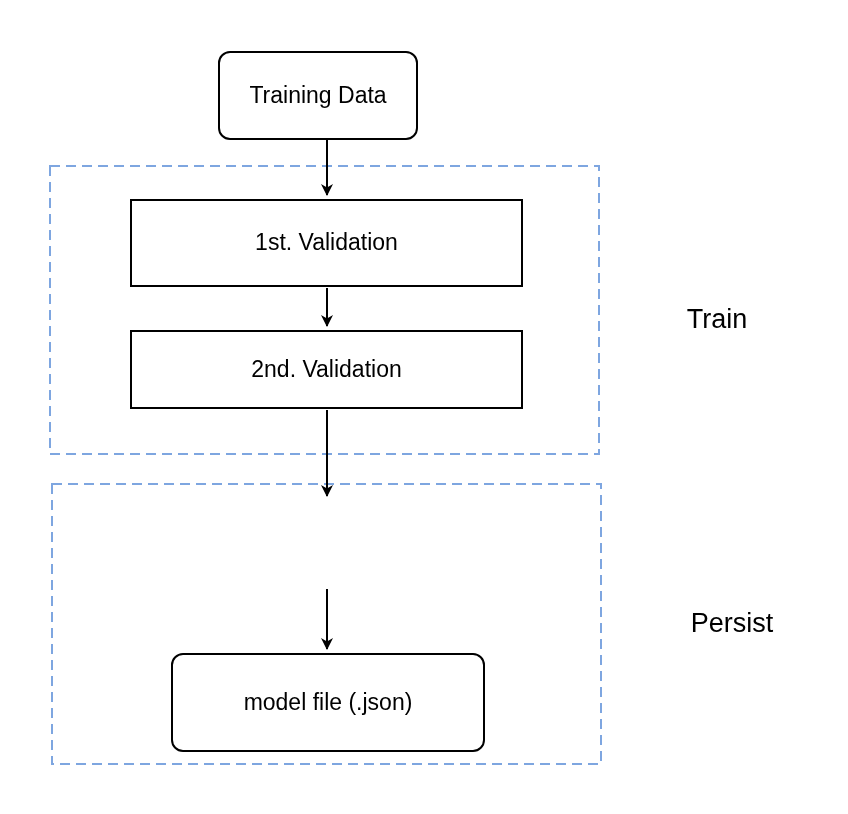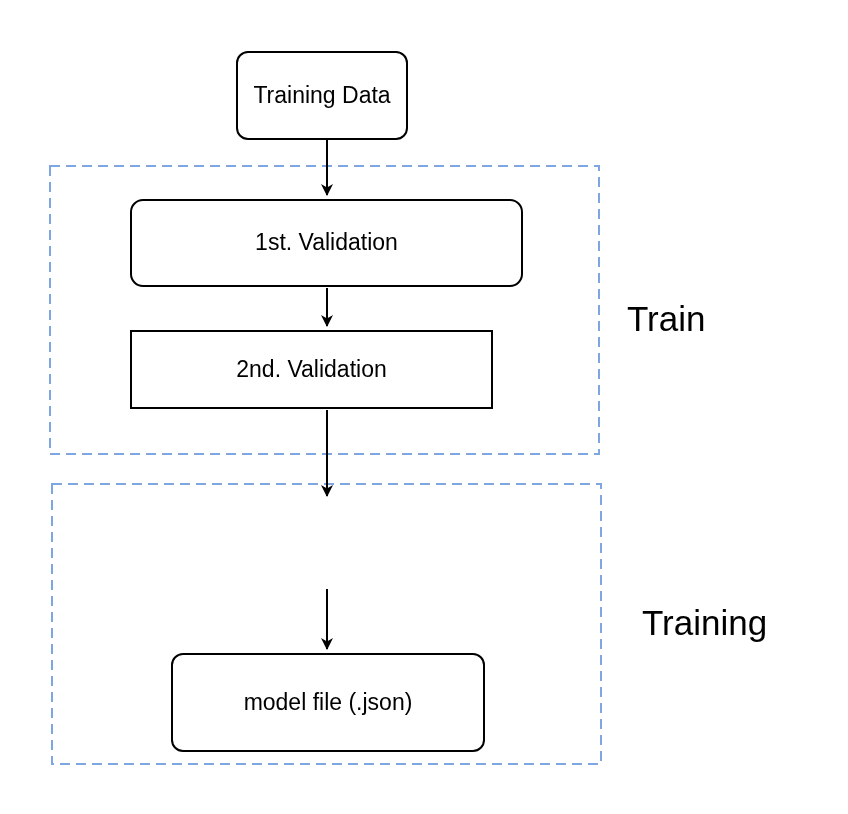--- a/index.html
+++ b/index.html
@@ -45,30 +45,31 @@
     display: flex;
     align-items: center;
     justify-content: center;
     text-align: center;
     font-size: 23px;
     color: var(--text, #000000);
     line-height: 1.2;
   }
   .node.rounded { border-radius: 12px; }
 
-  .node-training-data   { left: 236px; top:  51px; width: 172px; height: 89px; }
-  .node-first-validation{ left: 130px; top: 199px; width: 393px; height: 88px; border-radius: 13px; }
-  .node-second-validation{ left: 130px; top: 330px; width: 363px; height: 79px; }
+  .node-training-data   { left: 218px; top:  51px; width: 200px; height: 89px; }
+  .node-first-validation{ left: 130px; top: 199px; width: 393px; height: 88px; }
+  .node-second-validation{ left: 130px; top: 330px; width: 393px; height: 79px; }
   .node-intent-keyword-map{ left: 171px; top: 500px; width: 314px; height: 88px; }
   .node-model-file      { left: 171px; top: 653px; width: 314px; height: 99px; }
 
   .group-label {
     position: absolute;
     width: 180px;
-    font-size: 35px;
+    text-align: center;
+    font-size: 27px;
     color: var(--text, #000000);
     line-height: 40px;
     white-space: nowrap;
   }
   .group-label-train   { left: 627px; top: 299px; }
   .group-label-persist { left: 642px; top: 603px; }
 </style>
 </head>
 <body>
 
@@ -102,15 +103,15 @@
     <span>2nd. Validation</span>
   </div>
 
 
   <div class="node rounded node-model-file">
     <span>model file (.json)</span>
   </div>
 
   <div class="group-label group-label-train">Train</div>
 
-  <div class="group-label group-label-persist">Training</div>
+  <div class="group-label group-label-persist">Persist</div>
 
 </div>
 
 </body></html>

